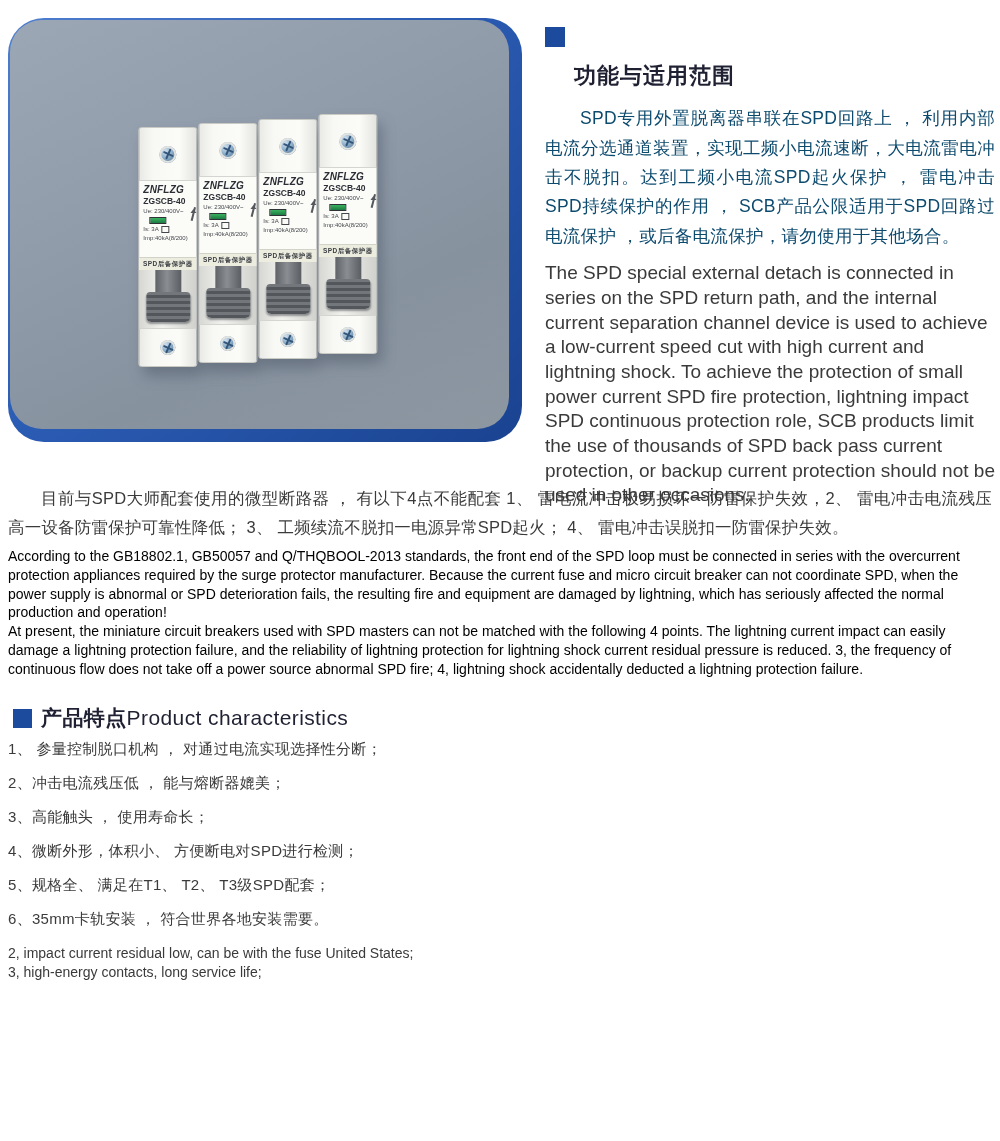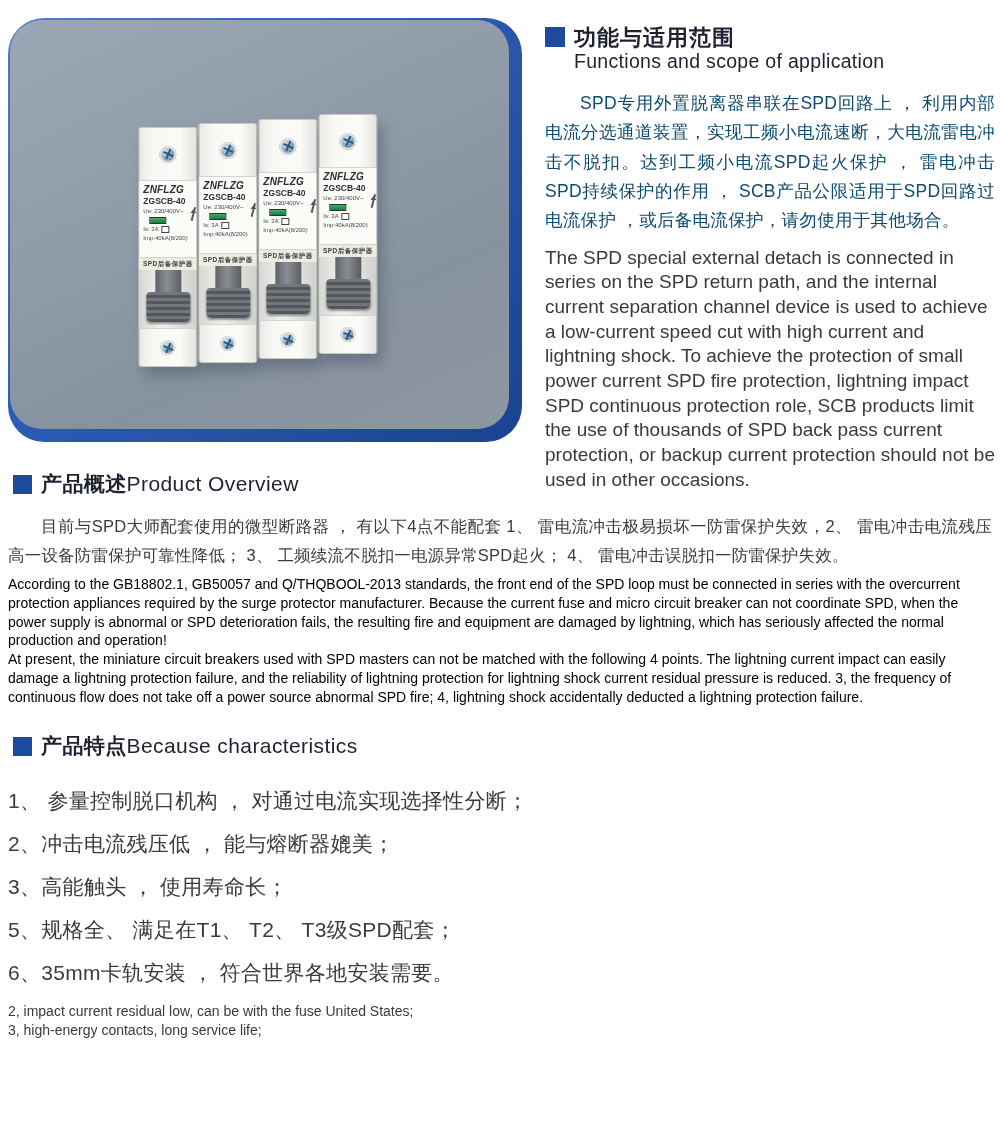--- a/index.html
+++ b/index.html
@@ -45,42 +45,42 @@
   .handle-knob{width:44px;height:30px;border-radius:4px 4px 5px 5px;margin-top:0;
     background:repeating-linear-gradient(180deg,#73777c 0 3px,#53575c 3px 6px);
     box-shadow:0 2px 2px rgba(40,45,50,.45);}
   .mod-bottom{flex:1;display:flex;align-items:center;justify-content:center;}
   .mod-bottom .screw{width:15px;height:15px;}
 
   
   .functions-col{position:absolute;left:545px;top:25px;width:450px;}
   .fn-head{display:flex;gap:9px;}
   .fn-sq{width:20px;height:20px;margin-top:2px;flex:0 0 auto;}
-  .fn-titles{line-height:1.15;}
+  .fn-titles{line-height:1.15;margin-top:38px;}
   .fn-title-zh{font-size:22px;font-weight:bold;color:#1f2133;letter-spacing:1px;}
   .fn-title-en{font-size:19.5px;color:#1f2133;letter-spacing:.3px;}
   .fn-body-zh{margin-top:16px;font-size:17.5px;line-height:1.68;color:#0c4a6e;text-align:justify;text-indent:2em;letter-spacing:.3px;}
   .fn-body-en{margin-top:10px;font-size:19px;line-height:1.3;color:#3a3a3a;}
 
   
   .sec-head{display:flex;gap:9px;align-items:center;margin:0 0 0 5px;}
   .sec-sq{width:19px;height:19px;flex:0 0 auto;}
   .sec-title{font-size:21px;color:#1f2133;letter-spacing:.4px;}
   .sec-title .zh{font-weight:bold;}
 
   
   .overview{padding:12px 8px 0 8px;}
   .ov-zh{margin-top:14px;font-size:16.5px;line-height:1.73;color:#3b3b3b;text-align:justify;letter-spacing:.2px;}
   .ov-zh p{margin:0;text-indent:2em;}
   .ov-en{margin-top:6px;font-size:14px;line-height:1.34;color:#000000;}
   .ov-en p{margin:0;}
 
   
   .chars{padding:26px 8px 0 8px;}
-  .char-list-zh{list-style:none;margin:27px 0 0 0;padding:0;font-size:21px;color:#3b3b3b;letter-spacing:.3px;}
+  .char-list-zh{list-style:none;margin:8px 0 0 0;padding:0;font-size:15px;color:#3b3b3b;letter-spacing:.3px;}
   .char-list-zh li{margin-bottom:15px;}
   .char-list-en{list-style:none;margin:14px 0 0 0;padding:0;font-size:14px;line-height:1.36;color:#3a3a3a;}
 </style>
 </head>
 <body>
 
 <div class="top-row">
 
   <div class="product-panel">
     <div class="panel-blue"></div>
@@ -180,52 +180,48 @@
       </div>
 
     </div>
   </div>
 
   <div class="functions-col">
     <div class="fn-head">
       <div class="fn-sq" style="background:#1c4a9c;"></div>
       <div class="fn-titles">
         <div class="fn-title-zh">功能与适用范围</div>
-        <div class="fn-title-en">Functions and scope of application</div>
       </div>
     </div>
     <div class="fn-body-zh">SPD专用外置脱离器串联在SPD回路上 ， 利用内部电流分选通道装置，实现工频小电流速断，大电流雷电冲击不脱扣。达到工频小电流SPD起火保护 ， 雷电冲击SPD持续保护的作用 ， SCB产品公限适用于SPD回路过电流保护 ，或后备电流保护，请勿使用于其他场合。</div>
     <div class="fn-body-en">The SPD special external detach is connected in series on the SPD return path, and the internal current separation channel device is used to achieve a low-current speed cut with high current and lightning shock. To achieve the protection of small power current SPD fire protection, lightning impact SPD continuous protection role, SCB products limit the use of thousands of SPD back pass current protection, or backup current protection should not be used in other occasions.</div>
   </div>
 
 </div>
 
 <div class="overview">
-  <div class="sec-head">
-    <div class="sec-sq" style="background:#1c4a9c;"></div>
-    <div class="sec-title"><span class="zh">产品概述</span><span>Product Overview</span></div>
-  </div>
   <div class="ov-zh">
     <p>目前与SPD大师配套使用的微型断路器 ， 有以下4点不能配套 1、 雷电流冲击极易损坏一防雷保护失效，2、 雷电冲击电流残压高一设备防雷保护可靠性降低； 3、 工频续流不脱扣一电源异常SPD起火； 4、 雷电冲击误脱扣一防雷保护失效。</p>
   </div>
   <div class="ov-en">
     <p>According to the GB18802.1, GB50057 and Q/THQBOOL-2013 standards, the front end of the SPD loop must be connected in series with the overcurrent protection appliances required by the surge protector manufacturer. Because the current fuse and micro circuit breaker can not coordinate SPD, when the power supply is abnormal or SPD deterioration fails, the resulting fire and equipment are damaged by lightning, which has seriously affected the normal production and operation!</p>
     <p>At present, the miniature circuit breakers used with SPD masters can not be matched with the following 4 points. The lightning current impact can easily damage a lightning protection failure, and the reliability of lightning protection for lightning shock current residual pressure is reduced. 3, the frequency of continuous flow does not take off a power source abnormal SPD fire; 4, lightning shock accidentally deducted a lightning protection failure.</p>
   </div>
 </div>
 
 <div class="chars">
   <div class="sec-head">
     <div class="sec-sq" style="background:#1c4a9c;"></div>
-    <div class="sec-title"><span class="zh">产品特点</span><span>Because characteristics</span></div>
+    <div class="sec-title"><span class="zh">产品特点</span><span>Product characteristics</span></div>
   </div>
   <ul class="char-list-zh">
     <li>1、 参量控制脱口机构 ， 对通过电流实现选择性分断；</li>
     <li>2、冲击电流残压低 ， 能与熔断器媲美；</li>
     <li>3、高能触头 ， 使用寿命长；</li>
+    <li>4、微断外形，体积小、 方便断电对SPD进行检测；</li>
     <li>5、规格全、 满足在T1、 T2、 T3级SPD配套；</li>
     <li>6、35mm卡轨安装 ， 符合世界各地安装需要。</li>
   </ul>
   <ul class="char-list-en">
     <li>2, impact current residual low, can be with the fuse United States;</li>
     <li>3, high-energy contacts, long service life;</li>
 
   </ul>
 </div>
 

